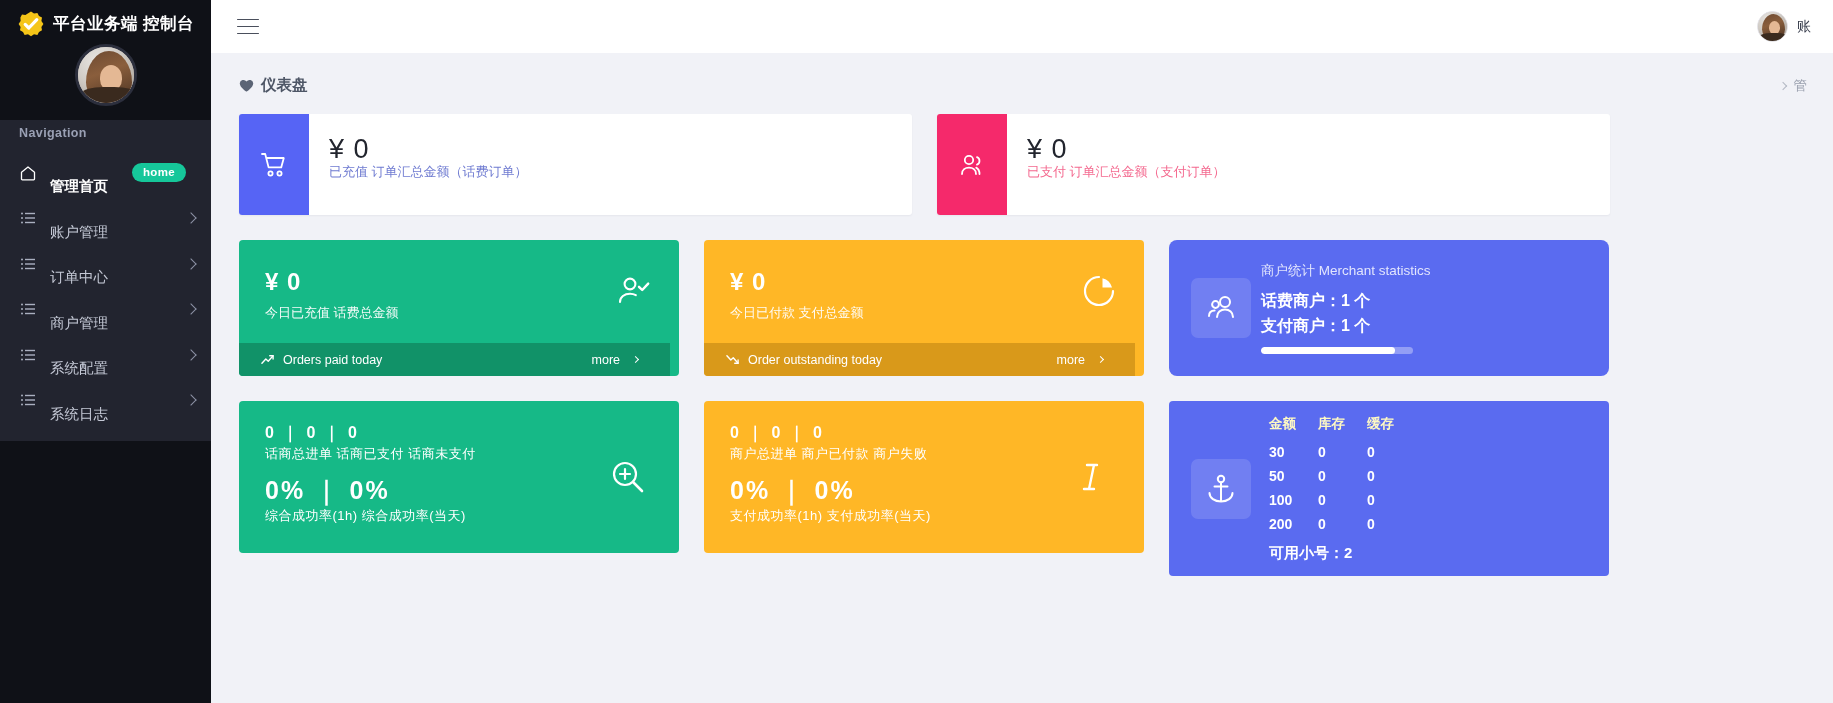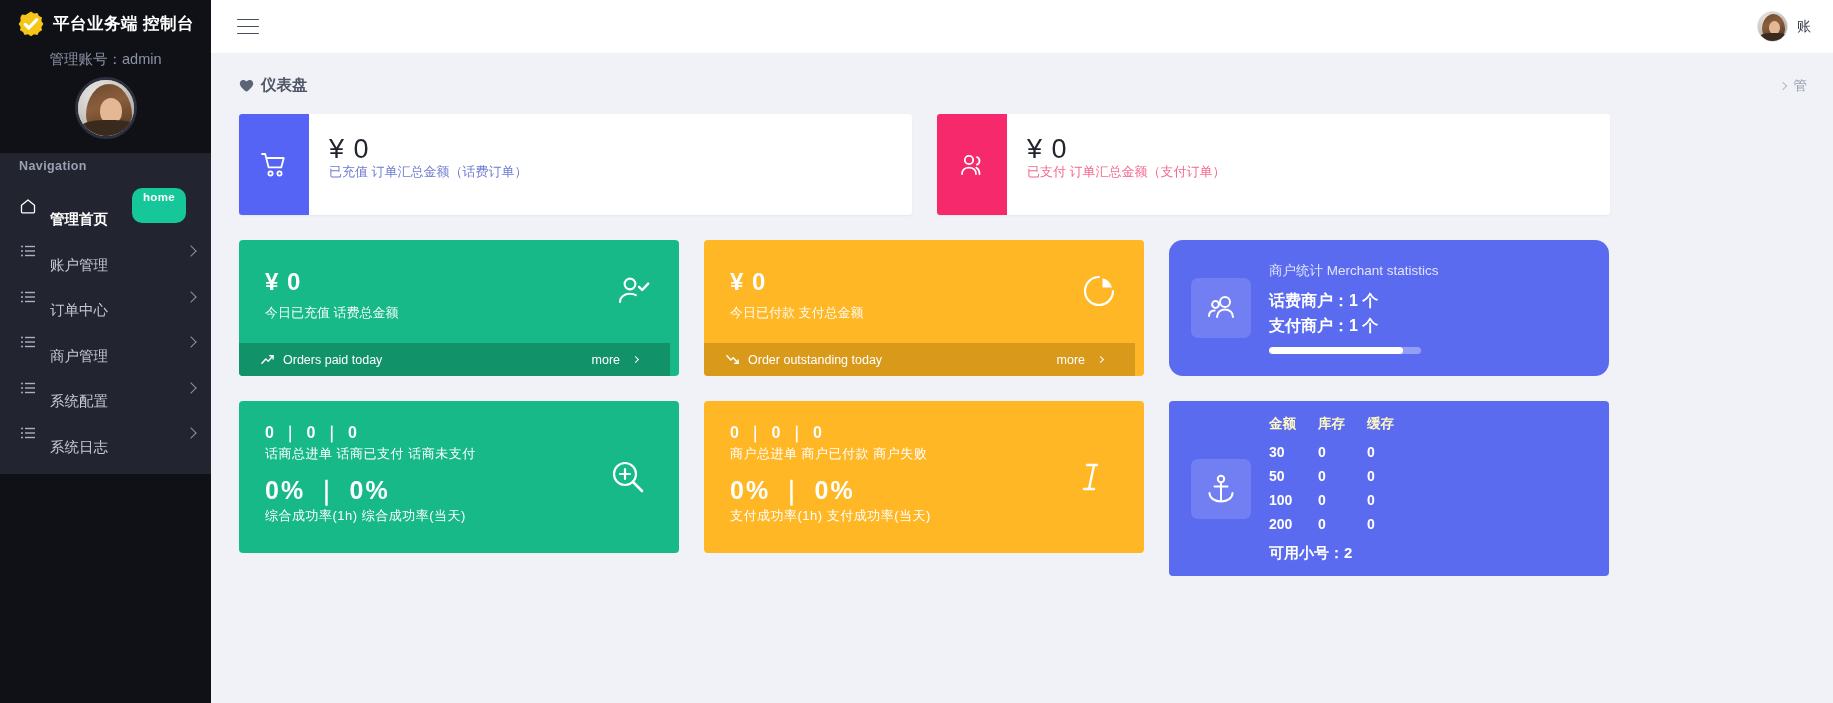--- a/index.html
+++ b/index.html
@@ -65,21 +65,21 @@
     height: 45.5px; padding: 0 16px 0 19px;
     color: #c5c9d6; font-size: 14.5px; cursor: pointer;
     position: relative;
   }
   .nav-item.active { color: #ffffff; font-weight: bold; }
   .nav-ic { width: 18px; height: 18px; margin-right: 13px; flex: 0 0 18px; display: block; }
   .nav-label { flex: 0 0 auto; margin-top: 28px; }
   .badge-home {
     margin-left: 24px; background: #16c79a; color: #fff;
     font-size: 11.5px; font-weight: bold; border-radius: 10px;
-    padding: 3px 11px 20px 11px; letter-spacing: .3px;
+    padding: 3px 11px 4px 11px; letter-spacing: .3px;
   }
   .chev { margin-left: auto; width: 8px; height: 8px;
           border-right: 1.6px solid #8d93a6; border-top: 1.6px solid #8d93a6;
           transform: rotate(45deg); }
 
   
   .main { flex: 1; height: 703px; display: flex; flex-direction: column; overflow: hidden; }
   .topbar {
     height: 53px; background: #fff; display: flex; align-items: center;
     padding: 0 22px 0 26px; flex: 0 0 53px;
@@ -137,22 +137,22 @@
     position: absolute; left: 0; right: 9px; bottom: 0; height: 33px;
     display: flex; align-items: center; padding: 0 32px 0 22px; font-size: 12.5px;
   }
   .tile.green .tile-foot { background: #119268; }
   .tile.orange .tile-foot { background: #d9991a; }
   .foot-ic { width: 13px; height: 13px; margin-right: 9px; }
   .more { margin-left: auto; display: flex; align-items: center; gap: 13px; font-size: 12.5px; }
   .more-chev { width: 5px; height: 5px; border-right: 1.4px solid #fff; border-top: 1.4px solid #fff; transform: rotate(45deg); }
 
   .mcard {
-    background: #5a6bf0; border-radius: 14px; width: 440px; height: 136px;
-    color: #fff; display: flex; align-items: center; padding: 0 22px 0 22px; gap: 18px;
+    background: #5a6bf0; border-radius: 8px; width: 440px; height: 136px;
+    color: #fff; display: flex; align-items: center; padding: 0 22px 0 22px; gap: 10px;
   }
   .mcard-ic {
     width: 60px; height: 60px; flex: 0 0 60px; background: rgba(255,255,255,.14);
     border-radius: 7px; display: flex; align-items: center; justify-content: center;
   }
   .mcard-title { font-size: 13.5px; color: #e2e5fd; margin-bottom: 9px; }
   .mcard-line { font-size: 16px; font-weight: bold; line-height: 1.55; }
   .progress { margin-top: 9px; width: 152px; height: 7px; border-radius: 4px; background: rgba(255,255,255,.35); overflow: hidden; }
   .progress > i { display: block; height: 100%; background: #ffffff; border-radius: 4px; }
 
@@ -191,21 +191,20 @@
     <div class="brand">
       <span class="brand-logo">
         <svg viewBox="0 0 28 28" width="28" height="28">
           <path d="M14 1.5l3 2 3.4-.6 1.6 3 3 1.6-.6 3.4 2 3-2 3 .6 3.4-3 1.6-1.6 3-3.4-.6-3 2-3-2-3.4.6-1.6-3-3-1.6.6-3.4-2-3 2-3L3.4 7.5l1.6-3L8.4 5.1z" fill="#f5c518"></path>
           <path d="M8.2 14.4l3.6 3.6 8-8.4" fill="none" stroke="#ffffff" stroke-width="3.2" stroke-linecap="round" stroke-linejoin="round"></path>
         </svg>
       </span>
       <span class="brand-title">平台业务端 控制台</span>
     </div>
 
-    <div class="account">管理账号：admin</div>
 
     <div class="avatar-wrap">
       <div class="avatar">
         <span class="av-bg"></span>
           <span class="av-hair"></span>
           <span class="av-face"></span>
           <span class="av-shoulder"></span>
       </div>
     </div>
 

